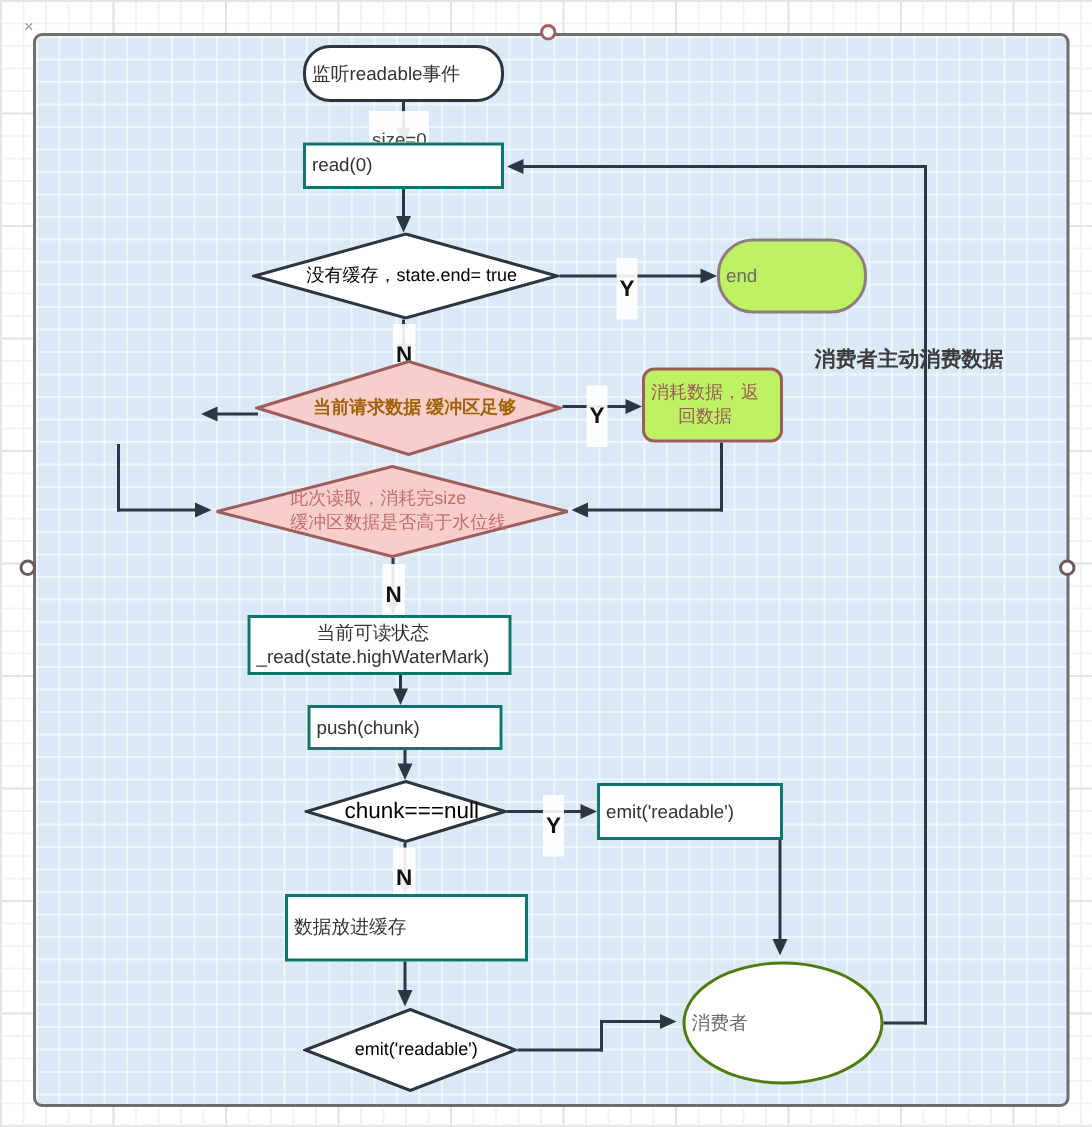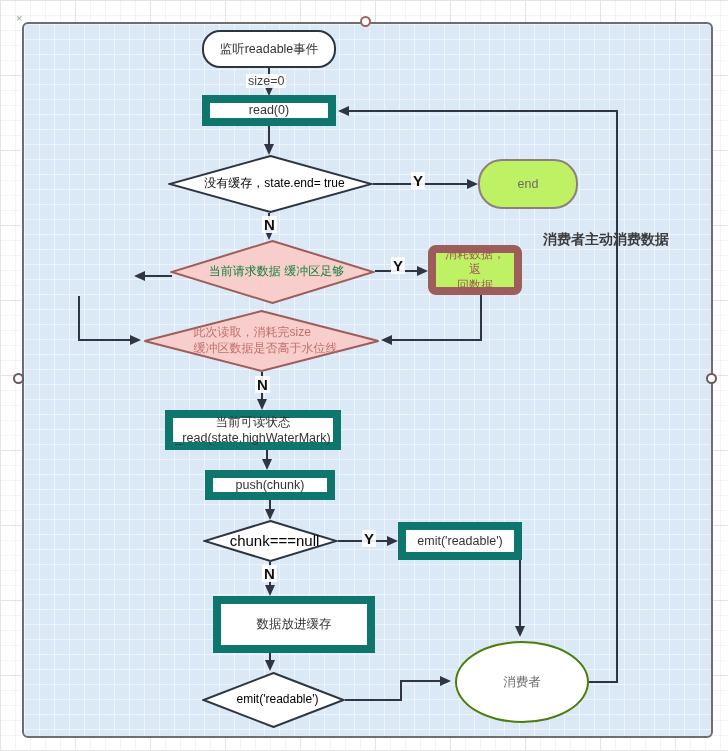--- a/index.html
+++ b/index.html
@@ -17,38 +17,38 @@
   #canvas{position:absolute;left:0;top:0;width:728px;height:751px;}
   .container{
     position:absolute;left:22px;top:22px;width:687px;height:712px;
     border:2px solid #6e6e6e;border-radius:6px;
     background-color:#dbe9f7;
     background-image:
       linear-gradient(rgba(255,255,255,.5) 1px, transparent 1px),
       linear-gradient(90deg,rgba(255,255,255,.5) 1px, transparent 1px);
     background-size:15px 15px;
   }
-  .shape{position:absolute;display:flex;align-items:center;justify-content:center;
+  .shape{position:absolute;display:flex;align-items:center;justify-content:flex-start;
     box-sizing:border-box;text-align:center;font-size:12.5px;color:#333;}
-  .rect{background:#fff;border:8px solid #0f766e;}
+  .rect{background:#fff;border:2px solid #0f766e;}
   .stadium{background:#fff;border:2px solid #2d3540;border-radius:18px;}
   .pink{background:#bef264;border-color:#9d5d5b;}
   .ellipse{background:#fff;border:2px solid #4d7c0f;border-radius:50%;}
   .lbl{white-space:pre-line;line-height:1.3;padding:0 4px;}
   .diamond{position:absolute;}
   .diamond svg{position:absolute;left:0;top:0;}
   .diamond .lbl{position:absolute;left:0;top:0;width:100%;height:100%;
     display:flex;align-items:center;justify-content:center;font-size:12.5px;}
   .line{position:absolute;background:#2f3542;}
   .ah{position:absolute;width:0;height:0;}
   .ah-right{border-top:5px solid transparent;border-bottom:5px solid transparent;border-left:11px solid #2f3542;}
   .ah-left{border-top:5px solid transparent;border-bottom:5px solid transparent;border-right:11px solid #2f3542;}
   .ah-down{border-left:5px solid transparent;border-right:5px solid transparent;border-top:11px solid #2f3542;}
   .edge-label{position:absolute;font-weight:bold;font-size:15px;color:#111;
-    background:rgba(255,255,255,.9);padding:0 2px;line-height:1.15;}
+    background:rgba(255,255,255,.9);padding:12px 2px;line-height:1.15;}
   .annotation{position:absolute;font-weight:bold;font-size:14px;color:#3c3c3c;}
   .handle{position:absolute;width:7px;height:7px;border-radius:50%;background:#fdfdfd;border:2px solid #8a5a5a;}
   .corner-x{position:absolute;color:#9a9a9a;font-size:11px;line-height:1;}
   .txt-gray{color:#6b6b6b;}
 </style>
 </head>
 <body>
 
 <div id="canvas">
 
@@ -141,21 +141,21 @@
   </div>
 
   <div class="shape stadium pink txt-gray" style="left:478px;top:159px;width:100px;height:50px;border-radius:24px;border-color:#8f7e7c;">
     <span class="lbl">end</span>
   </div>
 
   <div class="diamond" style="left:170px;top:240px;width:205px;height:64px;">
     <svg width="205" height="64" viewBox="0 0 205 64">
       <polygon points="102.5,1 203.5,32 102.5,63 1.5,32" fill="#f8cecc" stroke="#9d5d5b" stroke-width="2"></polygon>
     </svg>
-    <span class="lbl" style="font-size:12px;color:#15803d;">当前请求数据 缓冲区足够</span>
+    <span class="lbl" style="font-size:12px;color:#a16207;font-weight:bold;">当前请求数据 缓冲区足够</span>
   </div>
 
 
   <div class="shape rect pink" style="left:428px;top:245px;width:94px;height:50px;border-radius:8px;color:#9c5a57;font-size:12px;">
     <span class="lbl">消耗数据，返
 回数据</span>
   </div>
 
   <div class="annotation" style="left:543px;top:231px;">消费者主动消费数据</div>
 
@@ -180,21 +180,21 @@
     <svg width="135" height="42" viewBox="0 0 135 42">
       <polygon points="67.5,1 133.5,21 67.5,41 1.5,21" fill="#ffffff" stroke="#2d3540" stroke-width="2"></polygon>
     </svg>
     <span class="lbl" style="font-size:15px;">chunk===null</span>
   </div>
 
   <div class="shape rect" style="left:398px;top:522px;width:124px;height:38px;">
     <span class="lbl">emit('readable')</span>
   </div>
 
-  <div class="shape rect" style="left:190px;top:596px;width:162px;height:57px;margin-left:23px;">
+  <div class="shape rect" style="left:190px;top:596px;width:162px;height:45px;">
     <span class="lbl">数据放进缓存</span>
   </div>
 
   <div class="diamond" style="left:202px;top:672px;width:143px;height:56px;">
     <svg width="143" height="56" viewBox="0 0 143 56">
       <polygon points="71.5,1 141.5,28 71.5,55 1.5,28" fill="#ffffff" stroke="#2d3540" stroke-width="2"></polygon>
     </svg>
     <span class="lbl" style="font-size:12px;">emit('readable')</span>
   </div>
 

